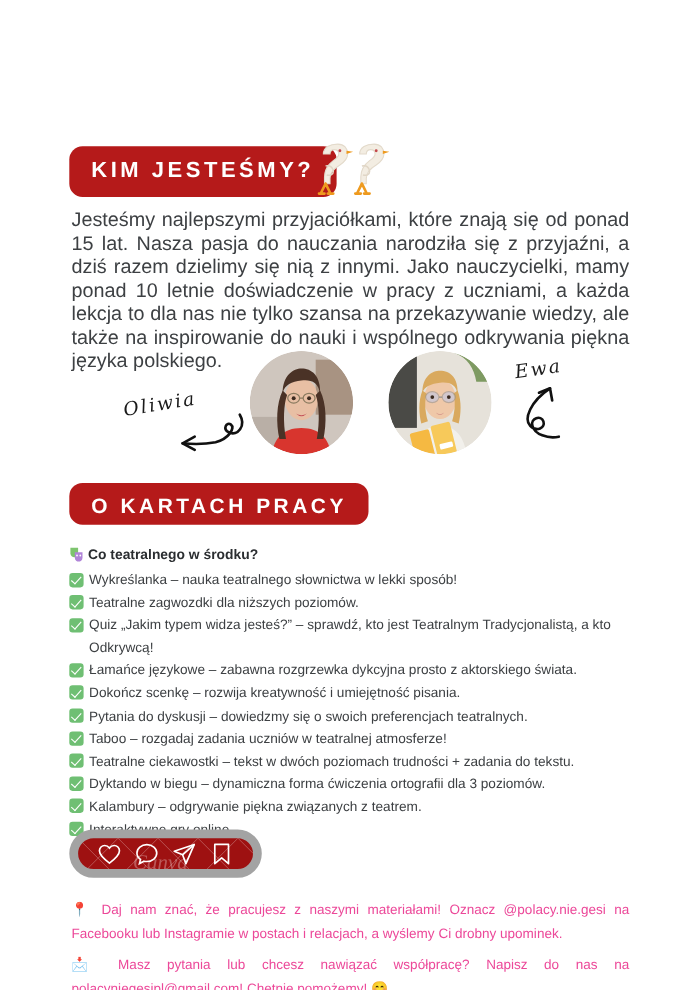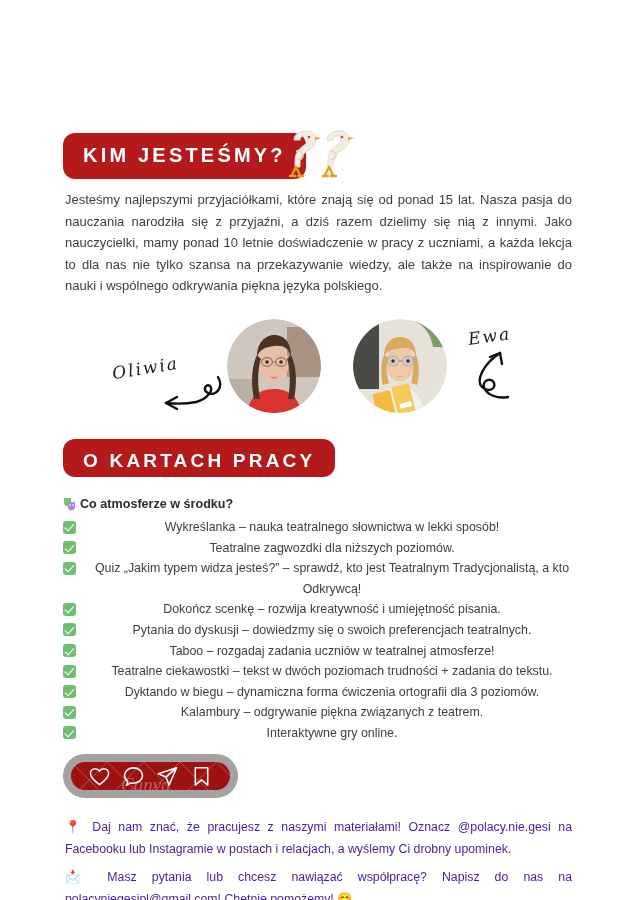--- a/index.html
+++ b/index.html
@@ -49,21 +49,21 @@
   .goose-1 { left: 287px; top: 84px; }
   .goose-2 { left: 320px; top: 84px; }
   .goose-3 { left: 420px; top: 838px; width: 26px; height: 42px; }
   .goose-4 { left: 385px; top: 864px; width: 22px; height: 32px; }
 
   
   .intro {
     position: absolute;
     left: 65px; top: 146px;
     width: 507px;
-    font-size: 13px;
+    font-size: 18px;
     line-height: 21.5px;
     color: #3d4043;
     text-align: justify;
   }
 
   
   .photo {
     position: absolute;
     width: 94px; height: 94px;
     border-radius: 50%;
@@ -105,21 +105,21 @@
     gap: 4px;
   }
   .list-row {
     display: flex;
     align-items: flex-start;
     gap: 5px;
     font-size: 12.4px;
     line-height: 20.6px;
     color: #3d4043;
   }
-  .list-row .txt { flex: 1; text-align: center; }
+  .list-row .txt { flex: 1; }
   .check {
     flex: none;
     width: 13px; height: 13px;
     margin-top: 3.5px;
     background: #6FBF73;
     border-radius: 3px;
     position: relative;
   }
   .check::after {
     content: "";
@@ -159,21 +159,21 @@
   }
   .wm-lines { position: absolute; inset: 0; z-index: 1; opacity: .28; }
 
   
   .note {
     position: absolute;
     width: 507px;
     left: 65px;
     font-size: 12.3px;
     line-height: 21.5px;
-    color: #4c1d95;
+    color: #ec4899;
     text-align: justify;
   }
   .note-1 { top: 774px; }
   .note-2 { top: 824px; }
   .emj { font-size: 12.5px; }
 
   
   .footer {
     position: absolute;
     left: 30px; top: 873px;
@@ -288,34 +288,38 @@
   <div class="banner banner-2">O KARTACH PRACY</div>
 
   <div class="list-block">
     <div class="list-head">
       <svg class="masks" viewBox="0 0 13 14">
         <path d="M1 1 L8 1 L8 6 C8 8.5 6 9.5 4.5 9.5 C3 9.5 1 8.5 1 6 Z" fill="#7DC46E"></path>
         <path d="M5 5 L12 5 L12 10 C12 12.5 10 13.5 8.5 13.5 C7 13.5 5 12.5 5 10 Z" fill="#B084D8"></path>
         <circle cx="7" cy="8" r=".8" fill="#fff"></circle>
           <circle cx="10" cy="8" r=".8" fill="#fff"></circle>
       </svg>
-      <span>Co atmosferze w środku?</span>
+      <span>Co teatralnego w środku?</span>
     </div>
 
     <div class="list-row">
       <span class="check"></span>
       <span class="txt">Wykreślanka – nauka teatralnego słownictwa w lekki sposób!</span>
     </div>
     <div class="list-row">
       <span class="check"></span>
       <span class="txt">Teatralne zagwozdki dla niższych poziomów.</span>
     </div>
     <div class="list-row">
       <span class="check"></span>
       <span class="txt">Quiz „Jakim typem widza jesteś?” – sprawdź, kto jest Teatralnym Tradycjonalistą, a kto Odkrywcą!</span>
+    </div>
+    <div class="list-row">
+      <span class="check"></span>
+      <span class="txt">Łamańce językowe – zabawna rozgrzewka dykcyjna prosto z aktorskiego świata.</span>
     </div>
     <div class="list-row">
       <span class="check"></span>
       <span class="txt">Dokończ scenkę – rozwija kreatywność i umiejętność pisania.</span>
     </div>
     <div class="list-row">
       <span class="check"></span>
       <span class="txt">Pytania do dyskusji – dowiedzmy się o swoich preferencjach teatralnych.</span>
     </div>
     <div class="list-row">

